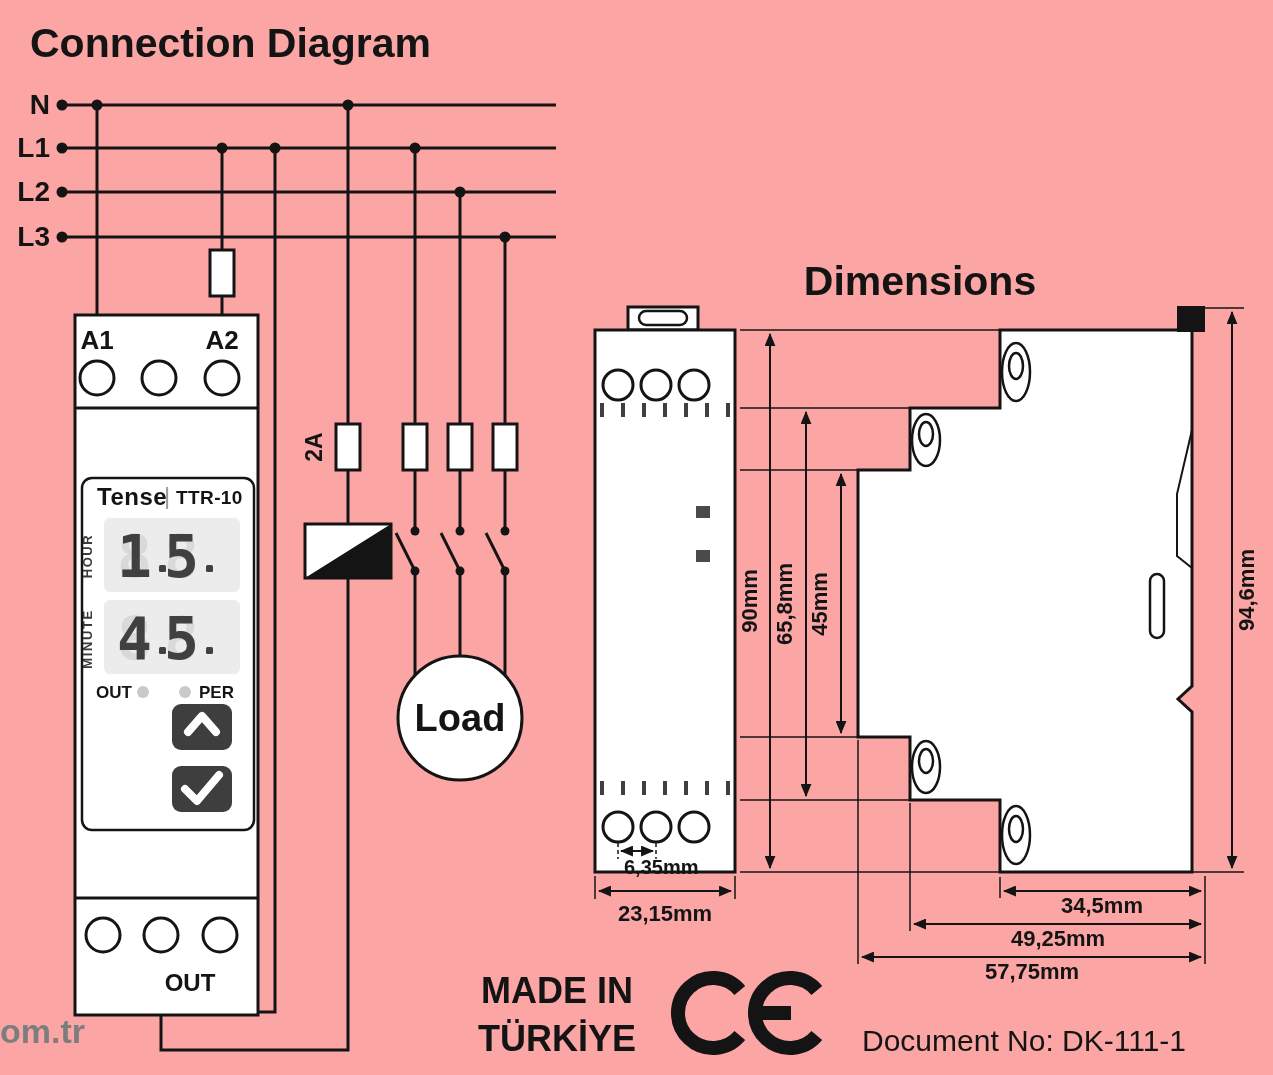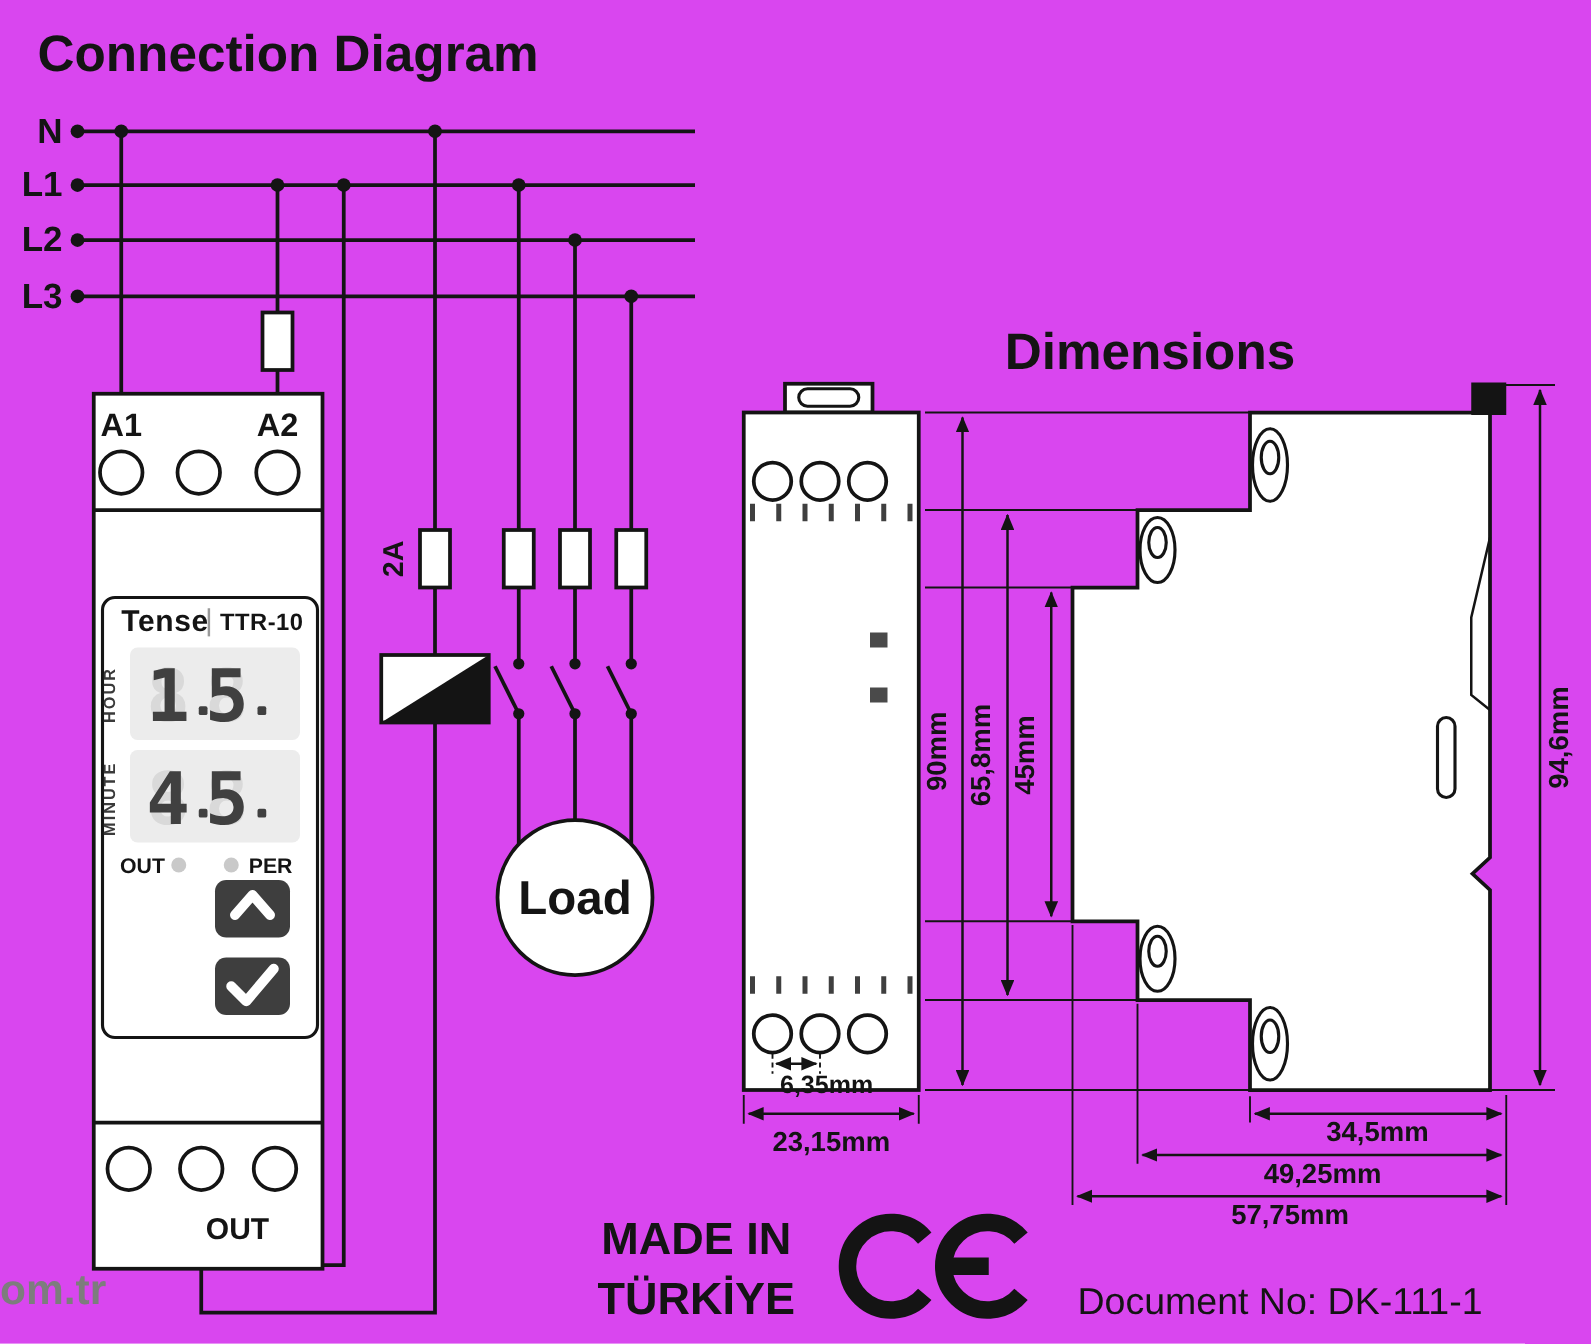--- a/index.html
+++ b/index.html
@@ -1,16 +1,16 @@
 <!DOCTYPE html>
 <html><head>
 <meta charset="utf-8">
 <style>
   html,body{margin:0;padding:0;background:#fff}
-  .page{width:1273px;height:1075px;position:relative;overflow:hidden;background:#d946ef}
+  .page{width:1273px;height:1075px;position:relative;overflow:hidden;background:#fca5a5}
   svg{display:block}
   text{font-family:"Liberation Sans","DejaVu Sans",sans-serif;fill:#141414}
   .t-title{font-size:41px;font-weight:bold}
   .t-line{font-size:28px;font-weight:bold}
   .t-term{font-size:26px;font-weight:bold}
   .t-brand{font-size:24px;font-weight:bold;letter-spacing:.5px}
   .t-sep{font-size:24px;fill:#9a9a9a;font-weight:normal}
   .t-model{font-size:19px;font-weight:bold;letter-spacing:.4px}
   .t-vlabel{font-size:13px;font-weight:bold;letter-spacing:1.6px;fill:#3a3a3a}
   .t-seg{font-family:"DejaVu Sans Mono",monospace;font-size:58px;font-weight:bold;letter-spacing:12px}

